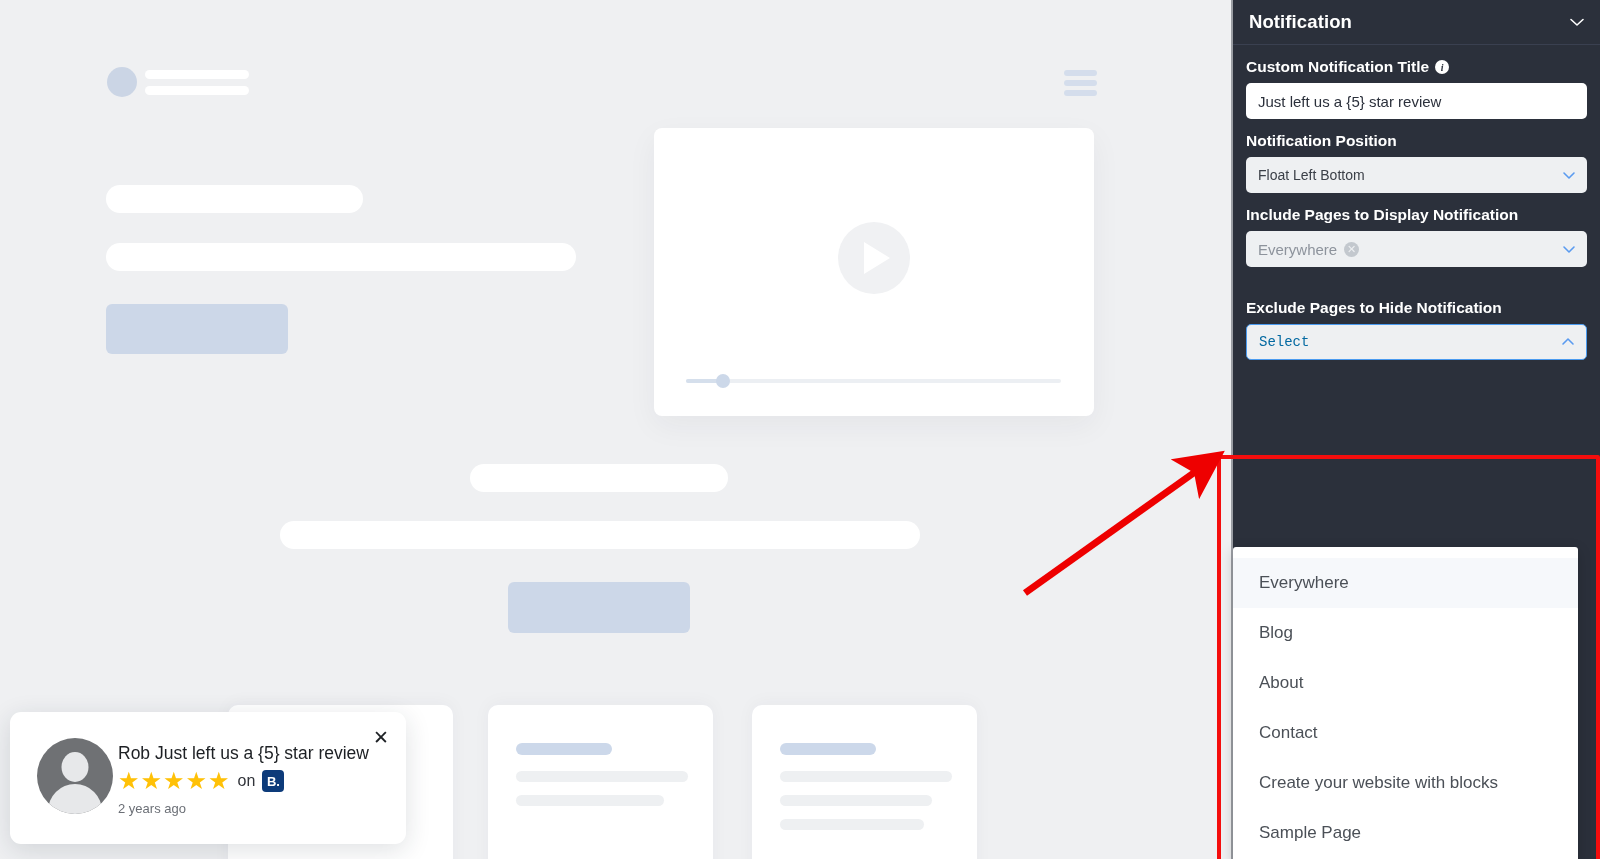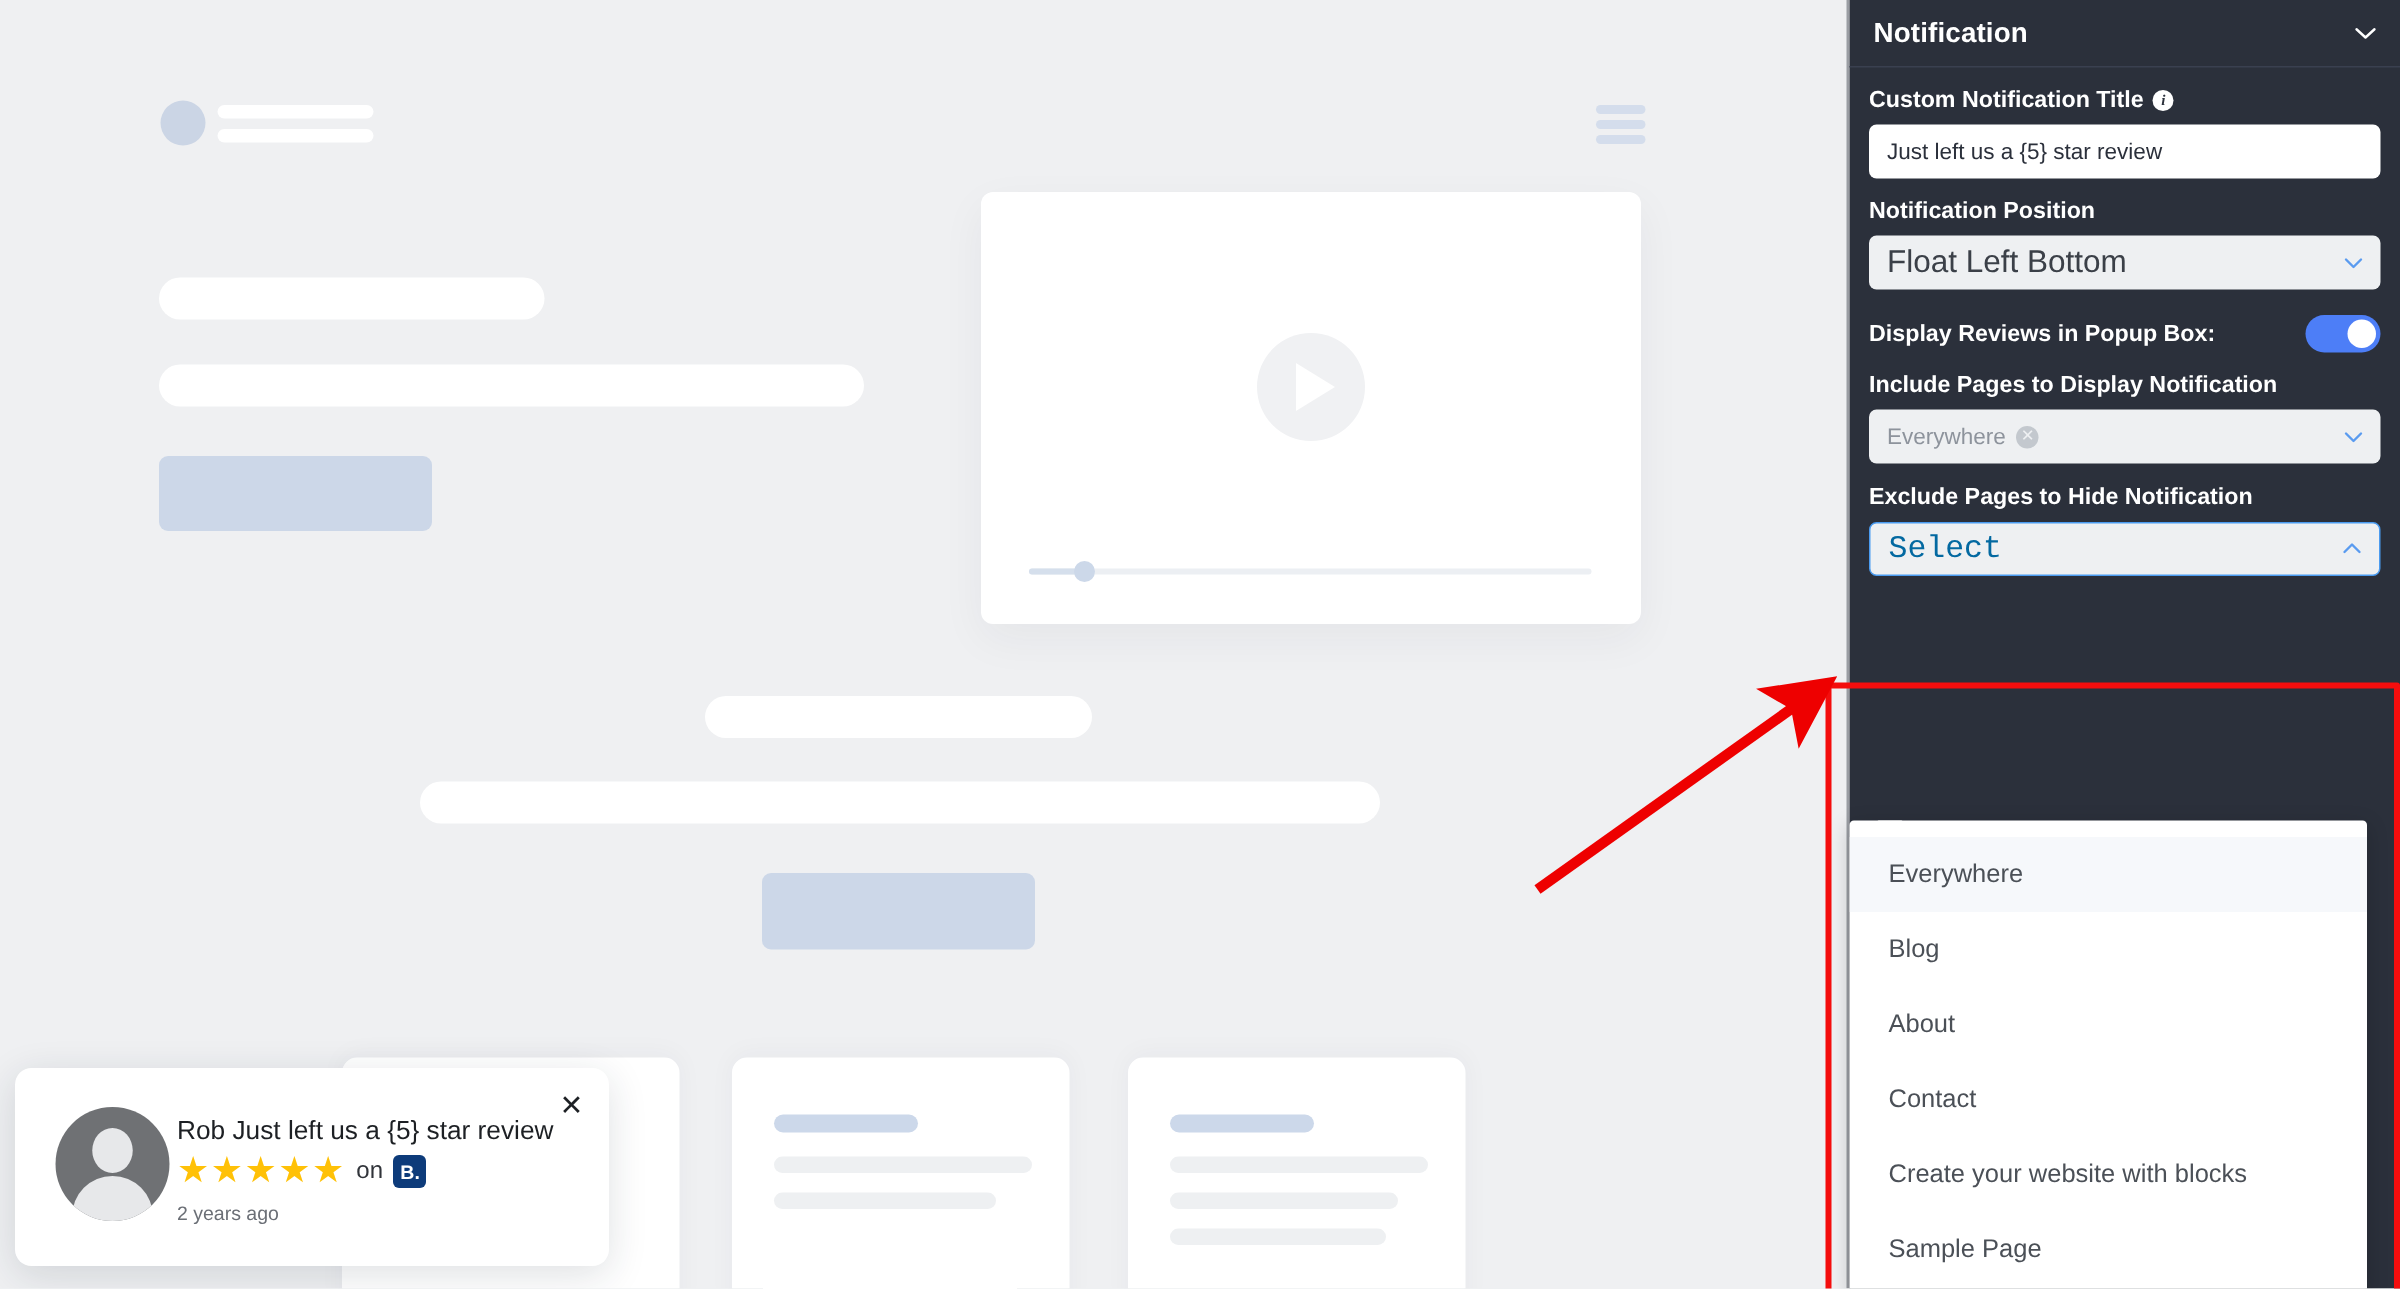--- a/index.html
+++ b/index.html
@@ -197,21 +197,21 @@
     width: 100%; height: 36px; border-radius: 5px;
     background: #ffffff; border: none;
     font-size: 15px; color: #2b303b; padding: 0 12px;
     font-family: "Liberation Sans", sans-serif;
   }
 
   .select-box {
     width: 100%; height: 36px; border-radius: 5px;
     background: #eef0f2; border: none;
     display: flex; align-items: center; padding: 0 10px 0 12px;
-    font-size: 21px; color: #3b4048; position: relative;
+    font-size: 14px; color: #3b4048; position: relative;
     cursor: pointer;
   }
   .select-box .caret { margin-left: auto; color: #5a9bf0; display: flex; }
   .select-placeholder { color: #0369a1; font-family: Liberation Mono, monospace; }
   .select-box.focused { border: 1px solid #4a9bf0; background: #eef0f2; }
 
   .toggle-row {
     display: flex; align-items: center; justify-content: space-between;
     margin: 17px 0 0 0;
   }
@@ -368,45 +368,37 @@
       </div>
       <div class="select-box">
         <span>Float Left Bottom</span>
         <span class="caret">
           <svg width="16" height="16" viewBox="0 0 16 16">
               <path d="M3 6 L8 11 L13 6" fill="none" stroke="#5a9bf0" stroke-width="1.6" stroke-linecap="round" stroke-linejoin="round"></path>
             </svg>
         </span>
       </div>
 
-      <div class="toggle-row">
-        <div class="field-label">
-          <span>Display Reviews in Popup Box:</span>
-        </div>
-        <div class="toggle">
-          <div class="knob"></div>
-        </div>
-      </div>
 
       <div class="field-label">
         <span>Include Pages to Display Notification</span>
       </div>
       <div class="chip-select">
         <span class="chip">
           <span>Everywhere</span>
           <span class="chip-x">✕</span>
         </span>
         <span class="caret" style="margin-left:auto;color:#5a9bf0;display:flex;">
           <svg width="16" height="16" viewBox="0 0 16 16">
               <path d="M3 6 L8 11 L13 6" fill="none" stroke="#5a9bf0" stroke-width="1.6" stroke-linecap="round" stroke-linejoin="round"></path>
             </svg>
         </span>
       </div>
 
-      <div class="field-label" style="margin-top:14px;">
+      <div class="field-label" style="margin-top:32px;">
         <span>Exclude Pages to Hide Notification</span>
       </div>
       <div class="select-box focused">
         <span class="select-placeholder">Select</span>
         <span class="caret">
           <svg width="16" height="16" viewBox="0 0 16 16">
               <path d="M3 10 L8 5 L13 10" fill="none" stroke="#5a9bf0" stroke-width="1.6" stroke-linecap="round" stroke-linejoin="round"></path>
             </svg>
         </span>
       </div>

